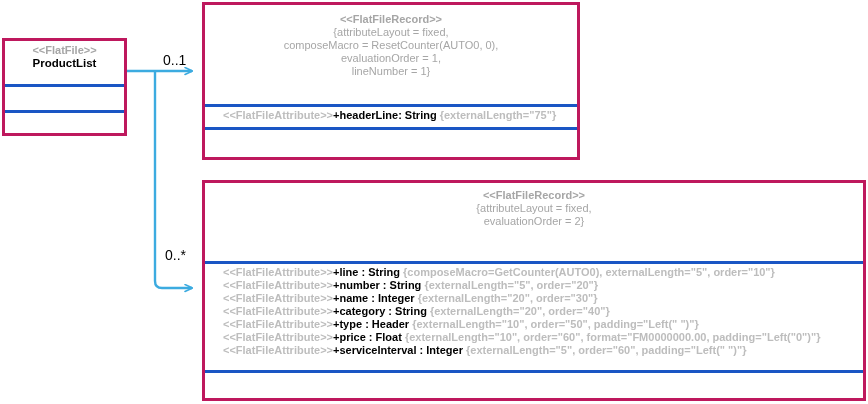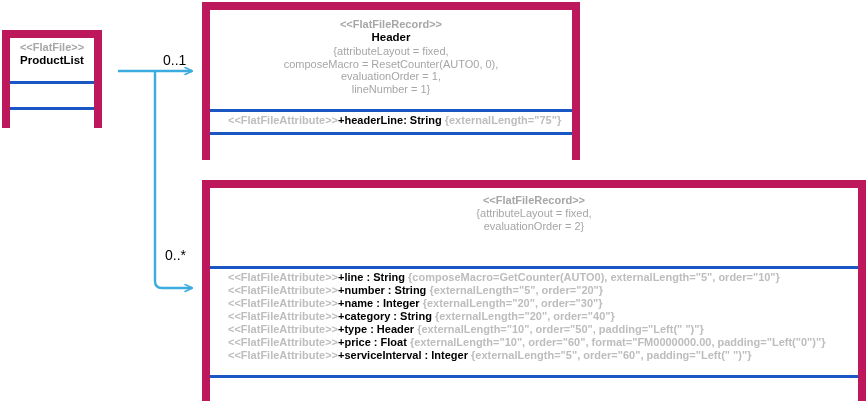--- a/index.html
+++ b/index.html
@@ -16,21 +16,21 @@
   }
   .canvas {
     position: absolute;
     inset: 0;
   }
 
   
   .uml-class {
     position: absolute;
     box-sizing: border-box;
-    border: 8px solid #be185d;
+    border: 3px solid #be185d;
     background: #c4b5fd;
   }
   .compartment {
     box-sizing: border-box;
     background: #ffffff;
     overflow: hidden;
   }
   .compartment + .compartment {
     border-top: 3px solid #1a56c4;
   }
@@ -70,21 +70,21 @@
     padding-left: 18px;
   }
   .attr-stereo { color: #bdbdbd; }
   .attr-sig    { color: #000000; }
   .attr-tags   { color: #bdbdbd; }
 
   .empty-comp { }
 
   
   #product-list-class {
-    left: 2px;  top: 30px;  width: 100px; height: 98px;
+    left: 2px;  top: 38px;  width: 125px; height: 98px;
   }
   #product-list-class .name-comp  { height: 43px; }
   #product-list-class .mid-comp   { height: 26px; }
   #product-list-class .last-comp  { height: 23px; }
 
   #header-class {
     left: 202px; top: 2px; width: 378px; height: 158px;
   }
   #header-class .name-comp { height: 99px; padding-top: 8px; }
   #header-class .attr-comp { height: 23px; }
@@ -139,21 +139,20 @@
       <div class="stereotype">&lt;&lt;FlatFile&gt;&gt;</div>
       <div class="class-name">ProductList</div>
     </div>
     <div class="compartment mid-comp empty-comp"></div>
     <div class="compartment last-comp empty-comp"></div>
   </div>
 
   <div class="uml-class" id="header-class">
     <div class="compartment name-comp">
       <div class="stereotype">&lt;&lt;FlatFileRecord&gt;&gt;</div>
-      <div class="class-name">Header</div>
       <div class="props">{attributeLayout = fixed,
 composeMacro = ResetCounter(AUTO0, 0),
 evaluationOrder = 1,
 lineNumber = 1}</div>
     </div>
     <div class="compartment attr-comp">
       <div class="attr-row">
         <span class="attr-stereo">&lt;&lt;FlatFileAttribute&gt;&gt;</span><span class="attr-sig">+headerLine: String</span><span class="attr-tags"> </span><span class="attr-tags">{externalLength="75"}</span>
       </div>
     </div>

